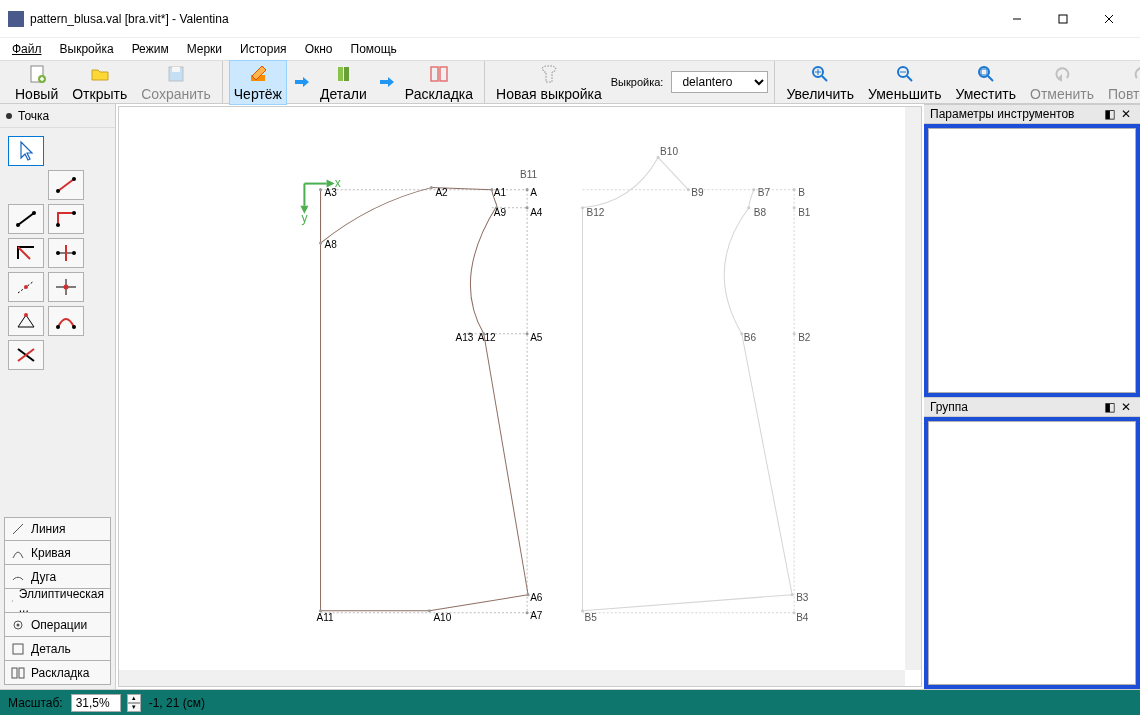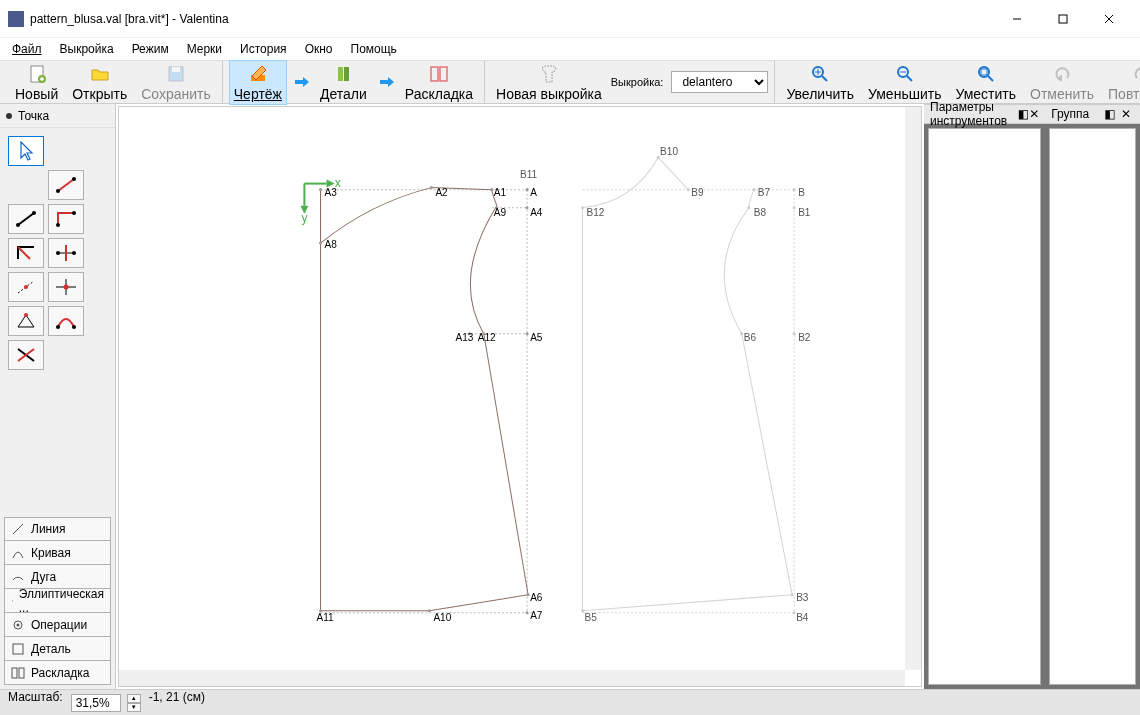--- a/index.html
+++ b/index.html
@@ -8,21 +8,21 @@
 .titlebar .icon { width: 16px; height: 16px; background: #4a5a8a; margin-right: 6px; }
 .titlebar .title { flex: 1; font-size: 12px; }
 .winbtns { display: flex; }
 .winbtn { width: 46px; height: 30px; display: flex; align-items: center; justify-content: center; }
 .menubar { height: 22px; display: flex; align-items: center; padding: 0 4px; gap: 2px; }
 .menubar .menu { padding: 2px 8px; cursor: pointer; }
 .menubar .menu .ul { text-decoration: underline; }
 .toolbar { height: 44px; background: #f0f0f0; border-top: 1px solid #ddd; border-bottom: 1px solid #ccc; display: flex; align-items: stretch; padding: 0 4px; gap: 0; }
 .tb-group { display: flex; align-items: center; border-right: 1px solid #ccc; padding: 0 6px; gap: 4px; }
 .tb-btn { display: flex; flex-direction: column; align-items: center; justify-content: center; padding: 2px 4px; min-width: 42px; cursor: pointer; border: 1px solid transparent; }
-.tb-btn.active { background: #cce8ff; border: 1px solid #99d1ff; text-decoration: underline; }
+.tb-btn.active { background: #cce8ff; border: 1px solid #99d1ff; }
 .tb-btn .ico { width: 22px; height: 22px; display: flex; align-items: center; justify-content: center; }
 .tb-btn .lbl { font-size: 14px; margin-top: 1px; white-space: nowrap; }
 .tb-btn.disabled { opacity: 0.45; cursor: default; }
 .tb-label { font-size: 11px; padding-right: 4px; }
 .tb-select { height: 22px; font-size: 12px; border: 1px solid #aaa; background: #fff; padding: 1px 18px 1px 6px; }
 .arrow-sep { display: flex; align-items: center; }
 .main { flex: 1; display: flex; }
 .left-panel { width: 116px; background: #f0f0f0; border-right: 1px solid #ccc; display: flex; flex-direction: column; }
 .toolbox-header { height: 24px; display: flex; align-items: center; padding: 0 6px; border-bottom: 1px solid #ddd; font-size: 12px; gap-x:4px;}
 .toolbox-header .dot { width:6px;height:6px;border-radius:50%;background:#333;margin-right:6px;}
@@ -31,27 +31,27 @@
 .tool-btn.active { background:#fff; border-color:#0078d7;}
 .category-list { margin-top:auto; display:flex; flex-direction:column; padding:4px; gap:0px;}
 .cat-btn { height:24px; border:1px solid #b0b0b0; background:#f8f8f8; display:flex; align-items:center; padding:0 6px; cursor:pointer; font-size:11px; gap:6px;}
 .cat-btn + .cat-btn { border-top:none;}
 .canvas-container { flex: 1; position:relative; background:#fff; border:1px solid #ccc; margin:2px;}
 .canvas-scroll-v { position:absolute; right:0; top:0; bottom:16px; width:16px; background:#f0f0f0;}
 .canvas-scroll-h { position:absolute; left:0; right:16px; bottom:0; height:16px; background:#f0f0f0;}
 svg.canvas-svg { position:absolute; inset:0 16px 16px 0; }
 .pt { font-size:10px; fill:#555; font-family:sans-serif;}
 .pt.active { fill:#000;}
-.right-panel { width:216px; background:#737373; display:flex; flex-direction:row;}
+.right-panel { width:216px; background:#1d4ed8; display:flex; flex-direction:column;}
 .dock-panel { display:flex; flex-direction:column; }
 .dock-header { height:20px; background:#e8e8e8; border-top:1px solid #ccc; border-bottom:1px solid #ccc; display:flex; align-items:center; padding:0 6px; font-size:11px;}
 .dock-header .spacer { flex:1;}
 .dock-header .dock-btn { width:16px; height:16px; display:flex; align-items:center; justify-content:center; cursor:pointer;}
 .dock-body { background:#fff; margin:4px; border:1px solid #b0b0b0; flex:1;}
-.statusbar { height:26px; background:#e5e5e5; border-top:1px solid #ccc; display:flex; padding:0 8px; gap:8px; font-size:12px;}
+.statusbar { height:26px; background:#0f766e; border-top:1px solid #ccc; display:flex; align-items:center; padding:0 8px; gap:8px; font-size:12px;}
 .status-spin { display:flex; align-items:center; gap:6px;}
 .status-spin input { width:50px; height:18px; border:1px solid #aaa; padding:0 4px; font-size:12px;}
 .spin-btns { display:flex; flex-direction:column;}
 .spin-btns div { width:14px; height:9px; border:1px solid #aaa; display:flex; align-items:center; justify-content:center; font-size:6px; line-height:1; cursor:pointer; background:#f8f8f8;}
 </style>
 </head>
 <body>
 
 <div class="titlebar">
   <div class="icon"></div>

